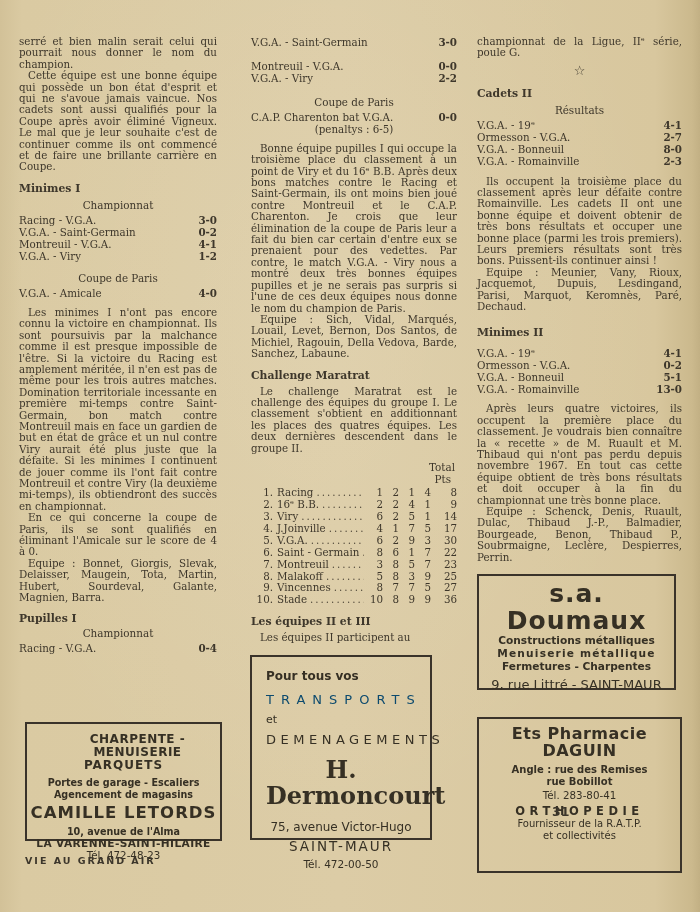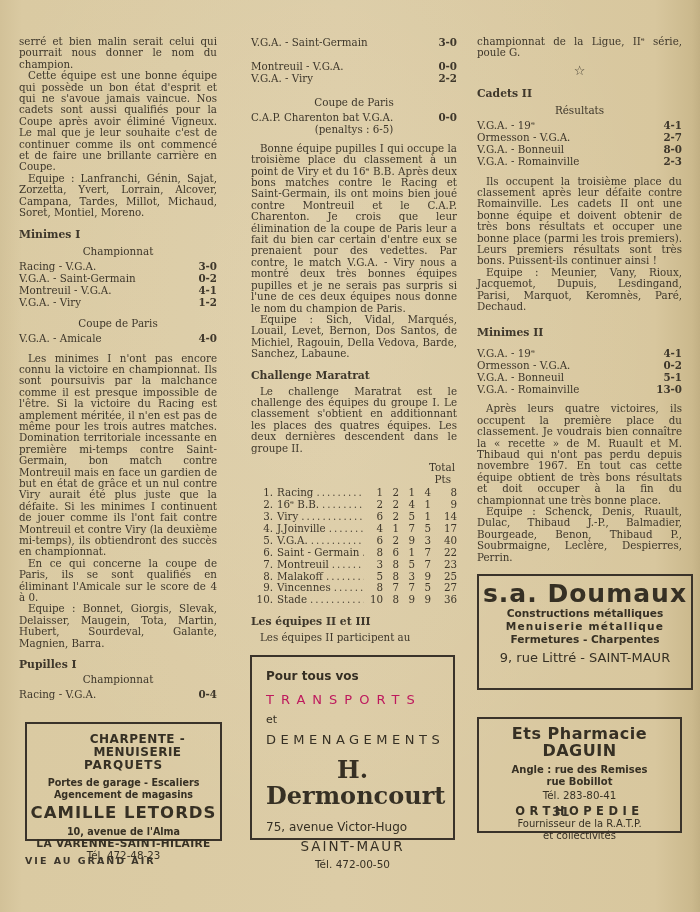--- a/index.html
+++ b/index.html
@@ -39,55 +39,54 @@
   .adbox{position:absolute;border:2px solid #3a332a;font-family:"DejaVu Sans", sans-serif;color:#363024;box-sizing:border-box;}
   #ad-letords{left:25px;top:722px;width:197px;height:119px;text-align:center;padding-top:9px;}
   #ad-letords .l1{font-weight:bold;font-size:12px;line-height:13px;letter-spacing:.5px;padding-left:28px;}
   #ad-letords .l2{font-weight:bold;font-size:12px;line-height:13px;letter-spacing:1px;}
   #ad-letords .l3,#ad-letords .l4{font-weight:bold;font-size:9.6px;line-height:11.5px;}
   #ad-letords .l3{margin-top:5px;}
   #ad-letords .nm{font-weight:bold;font-size:16.5px;line-height:18px;letter-spacing:1px;margin-top:4px;}
   #ad-letords .a1{font-weight:bold;font-size:9.6px;line-height:11px;margin-top:4px;}
   #ad-letords .a2{font-weight:bold;font-size:10.6px;line-height:12px;letter-spacing:.4px;}
   #ad-letords .tl{font-size:10.3px;line-height:12px;}
-  #ad-dermoncourt{left:250px;top:655px;width:205px;height:185px;padding:13px 14px 0 14px;}
+  #ad-dermoncourt{left:250px;top:655px;width:182px;height:185px;padding:13px 14px 0 14px;}
   #ad-dermoncourt .l1{font-weight:bold;font-size:12px;line-height:13px;}
-  #ad-dermoncourt .l2{font-size:13px;letter-spacing:7px;margin-top:9px;color:#be185d;}
+  #ad-dermoncourt .l2{font-size:13px;letter-spacing:7px;margin-top:9px;color:#0c4a6e;}
   #ad-dermoncourt .l3{font-size:11px;margin-top:6px;}
   #ad-dermoncourt .l4{font-size:13px;letter-spacing:4.5px;margin-top:6px;}
   #ad-dermoncourt .nm{font-family:"DejaVu Serif",serif;font-weight:bold;font-size:24px;line-height:26px;text-align:center;margin-top:10px;}
-  #ad-dermoncourt .a1{font-size:12px;margin-top:11px;}
+  #ad-dermoncourt .a1{text-align:center;font-size:12px;margin-top:11px;}
   #ad-dermoncourt .a2{text-align:center;font-size:13.5px;letter-spacing:2px;margin-top:4px;}
   #ad-dermoncourt .tl{text-align:center;font-size:10.5px;margin-top:4px;}
-  #ad-doumaux{left:477px;top:574px;width:216px;height:116px;text-align:center;padding-top:4px;}
+  #ad-doumaux{left:477px;top:574px;width:199px;height:116px;text-align:center;padding-top:4px;}
   #ad-doumaux .nm{font-weight:bold;font-size:25px;line-height:27px;letter-spacing:1px;}
   #ad-doumaux .l{font-weight:bold;font-size:10.6px;line-height:13.2px;}
   #ad-doumaux .l.sp{letter-spacing:1.2px;}
   #ad-doumaux .ad{font-size:13px;line-height:14px;margin-top:4px;}
   #ad-doumaux .tels{display:flex;justify-content:space-between;padding:3px 10px 0 10px;font-size:11.5px;}
   #ad-doumaux .phone{font-size:12px;}
-  #ad-daguin{left:477px;top:717px;width:205px;height:116px;text-align:center;padding-top:6px;}
+  #ad-daguin{left:477px;top:717px;width:205px;height:156px;text-align:center;padding-top:6px;}
   #ad-daguin .nm{font-weight:bold;font-size:16px;line-height:17px;letter-spacing:.5px;}
   #ad-daguin .l1{font-weight:bold;font-size:13px;line-height:14px;margin-top:7px;}
   #ad-daguin .l2,#ad-daguin .l3{font-weight:bold;font-size:10px;line-height:11.5px;}
   #ad-daguin .l2{margin-top:5px;}
   #ad-daguin .tl{font-size:10.3px;line-height:12px;margin-top:2px;}
   #ad-daguin .l4{font-weight:bold;font-size:11.5px;letter-spacing:4.5px;margin-top:3px;}
   #ad-daguin .l5,#ad-daguin .l6{font-size:10px;line-height:11.5px;}
   
   #footer-title{position:absolute;left:25px;top:855px;font-family:"DejaVu Sans",sans-serif;font-weight:bold;font-size:9.5px;letter-spacing:2px;color:#3c362b;}
   #page-number{position:absolute;left:552px;top:804px;font-family:"DejaVu Sans",sans-serif;font-weight:bold;font-size:12.5px;color:#3c362b;}
 </style>
 </head>
 <body>
 
 <div class="col" id="col1">
   <p class="noindent">serré et bien malin serait celui qui pourrait nous donner le nom du champion.</p>
   <p>Cette équipe est une bonne équipe qui possède un bon état d'esprit et qui ne s'avoue jamais vaincue. Nos cadets sont aussi qualifiés pour la Coupe après avoir éliminé Vigneux. Le mal que je leur souhaite c'est de continuer comme ils ont commencé et de faire une brillante carrière en Coupe.</p>
-  <p>Equipe : Lanfranchi, Génin, Sajat, Zorzetta, Yvert, Lorrain, Alcover, Campana, Tardes, Millot, Michaud, Soret, Montiel, Moreno.</p>
 
   <div class="h">Minimes I</div>
   <div class="sub">Championnat</div>
   <div class="score-row">
     <span class="match">Racing - V.G.A.</span>
     <span class="score">3-0</span>
   </div>
   <div class="score-row">
     <span class="match">V.G.A. - Saint-Germain</span>
     <span class="score">0-2</span>
@@ -189,21 +188,21 @@
       <span class="ttotal">17</span>
   </div>
   <div class="trow">
     <span class="trank">5.</span>
       <span class="tname">V.G.A.</span>
       <span class="tleader"></span>
       <span class="tv">6</span>
       <span class="tv">2</span>
       <span class="tv">9</span>
       <span class="tv">3</span>
-      <span class="ttotal">40</span>
+      <span class="ttotal">30</span>
   </div>
   <div class="trow">
     <span class="trank">6.</span>
       <span class="tname">Saint - Germain</span>
       <span class="tleader"></span>
       <span class="tv">8</span>
       <span class="tv">6</span>
       <span class="tv">1</span>
       <span class="tv">7</span>
       <span class="ttotal">22</span>

